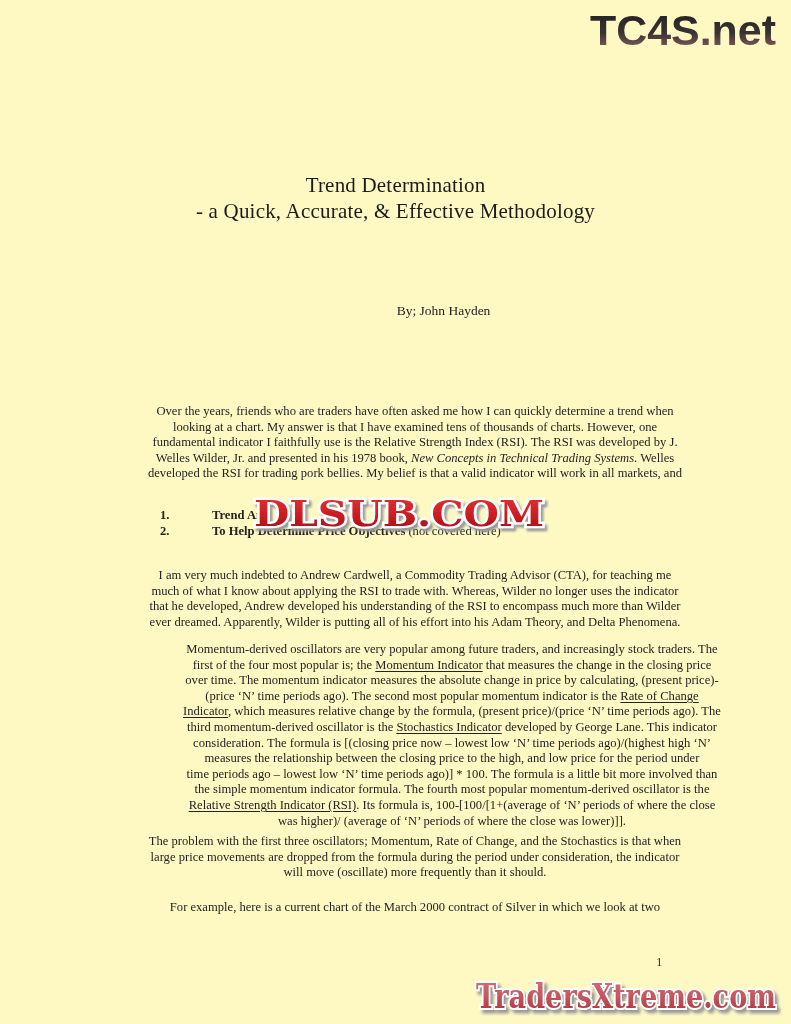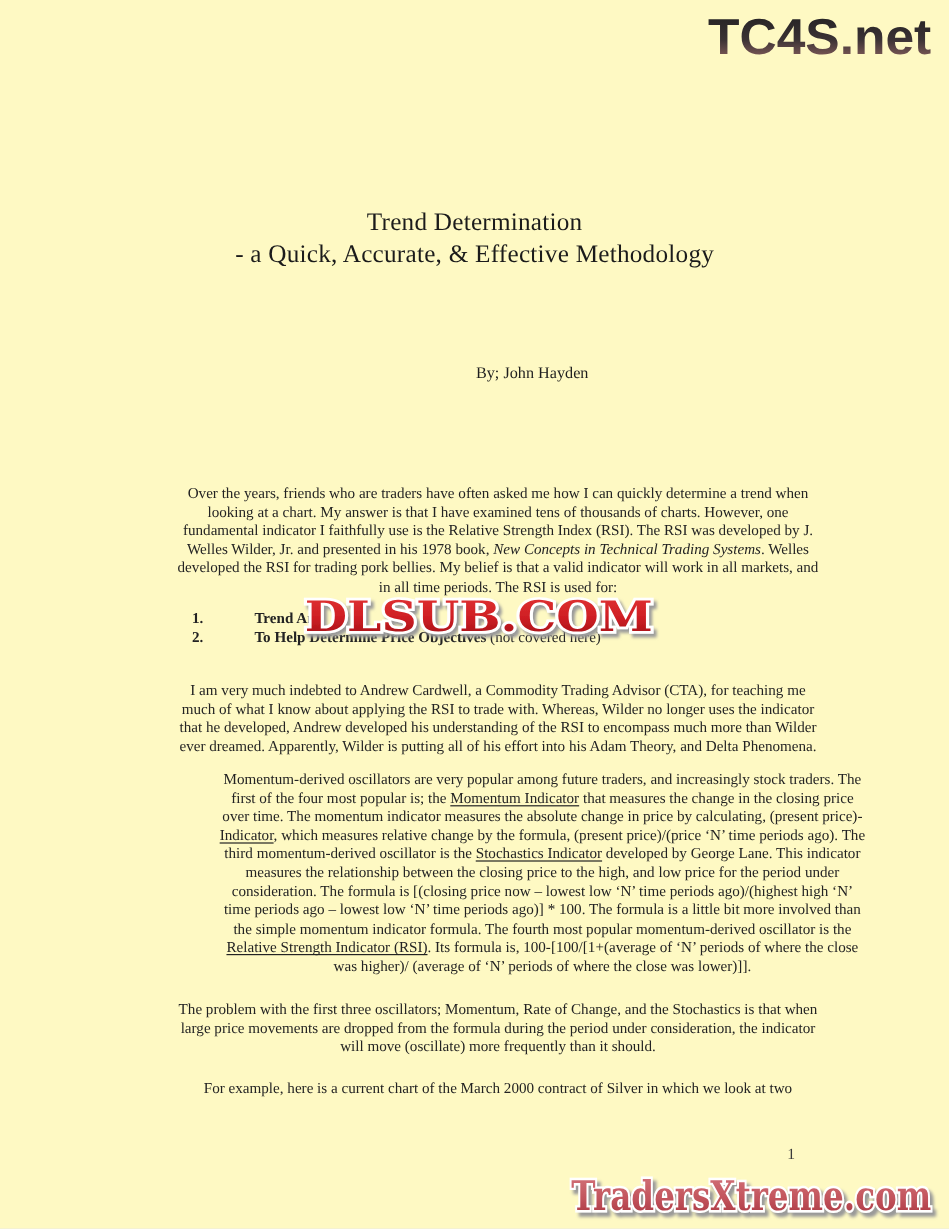--- a/index.html
+++ b/index.html
@@ -63,21 +63,20 @@
   </div>
 
   <div class="byline">By; John Hayden</div>
 
   <div class="para" id="para-0">
       <div class="tline"><span>Over the years, friends who are traders have often asked me how I can quickly determine a trend when</span></div>
       <div class="tline"><span>looking at a chart. My answer is that I have examined tens of thousands of charts. However, one</span></div>
       <div class="tline"><span>fundamental indicator I faithfully use is the Relative Strength Index (RSI). The RSI was developed by J.</span></div>
       <div class="tline"><span>Welles Wilder, Jr. and presented in his 1978 book, </span><span class="it">New Concepts in Technical Trading Systems</span><span>. Welles</span></div>
       <div class="tline"><span>developed the RSI for trading pork bellies. My belief is that a valid indicator will work in all markets, and</span></div>
-      <div class="tline"><span>in all time periods.  The RSI is used for:</span></div>
     </div>
   <div class="nlist" id="nlist">
       <div class="nrow">
         <span class="nnum">1.</span>
         <span><span class="bd">Trend An</span></span>
       </div>
       <div class="nrow">
         <span class="nnum">2.</span>
         <span><span class="bd">To Help Determine Price Objectives</span><span> (not covered here)</span></span>
       </div>
@@ -85,24 +84,25 @@
   <div class="para" id="para-1">
       <div class="tline"><span>I am very much indebted to Andrew Cardwell, a Commodity Trading Advisor (CTA), for teaching me</span></div>
       <div class="tline"><span>much of what I know about applying the RSI to trade with. Whereas, Wilder no longer uses the indicator</span></div>
       <div class="tline"><span>that he developed, Andrew developed his understanding of the RSI to encompass much more than Wilder</span></div>
       <div class="tline"><span>ever dreamed. Apparently, Wilder is putting all of his effort into his Adam Theory, and Delta Phenomena.</span></div>
     </div>
   <div class="para" id="para-2">
       <div class="tline"><span>Momentum-derived oscillators are very popular among future traders, and increasingly stock traders. The</span></div>
       <div class="tline"><span>first of the four most popular is; the </span><span class="un">Momentum Indicator</span><span> that measures the change in the closing price</span></div>
       <div class="tline"><span>over time. The momentum indicator measures the absolute change in price by calculating,  (present price)-</span></div>
+      <div class="tline"><span>(price ‘N’ time periods ago). The second most popular momentum indicator is the </span><span class="un">Rate of Change</span></div>
       <div class="tline"><span class="un">Indicator</span><span>, which measures relative change by the formula, (present price)/(price ‘N’ time periods ago). The</span></div>
       <div class="tline"><span>third momentum-derived oscillator is the </span><span class="un">Stochastics Indicator</span><span> developed by George Lane. This indicator</span></div>
+      <div class="tline"><span>consideration. The formula is [(closing price now – lowest low ‘N’ time periods ago)/(highest high ‘N’</span></div>
       <div class="tline"><span>measures the relationship between the closing price to the high, and low price for the period under</span></div>
-      <div class="tline"><span>consideration. The formula is [(closing price now – lowest low ‘N’ time periods ago)/(highest high ‘N’</span></div>
       <div class="tline"><span>time periods ago – lowest low ‘N’ time periods ago)] * 100. The formula is a little bit more involved than</span></div>
       <div class="tline"><span>the simple momentum indicator formula. The fourth most popular momentum-derived oscillator is the</span></div>
       <div class="tline"><span class="un">Relative Strength Indicator (RSI)</span><span>. Its formula is, 100-[100/[1+(average of ‘N’ periods of where the close</span></div>
       <div class="tline"><span>was higher)/ (average of ‘N’ periods of where the close was lower)]].</span></div>
     </div>
   <div class="para" id="para-3">
       <div class="tline"><span>The problem with the first three oscillators; Momentum, Rate of Change, and the Stochastics is that when</span></div>
       <div class="tline"><span>large price movements are dropped from the formula during the period under consideration, the indicator</span></div>
       <div class="tline"><span>will move (oscillate) more frequently than it should.</span></div>
     </div>

